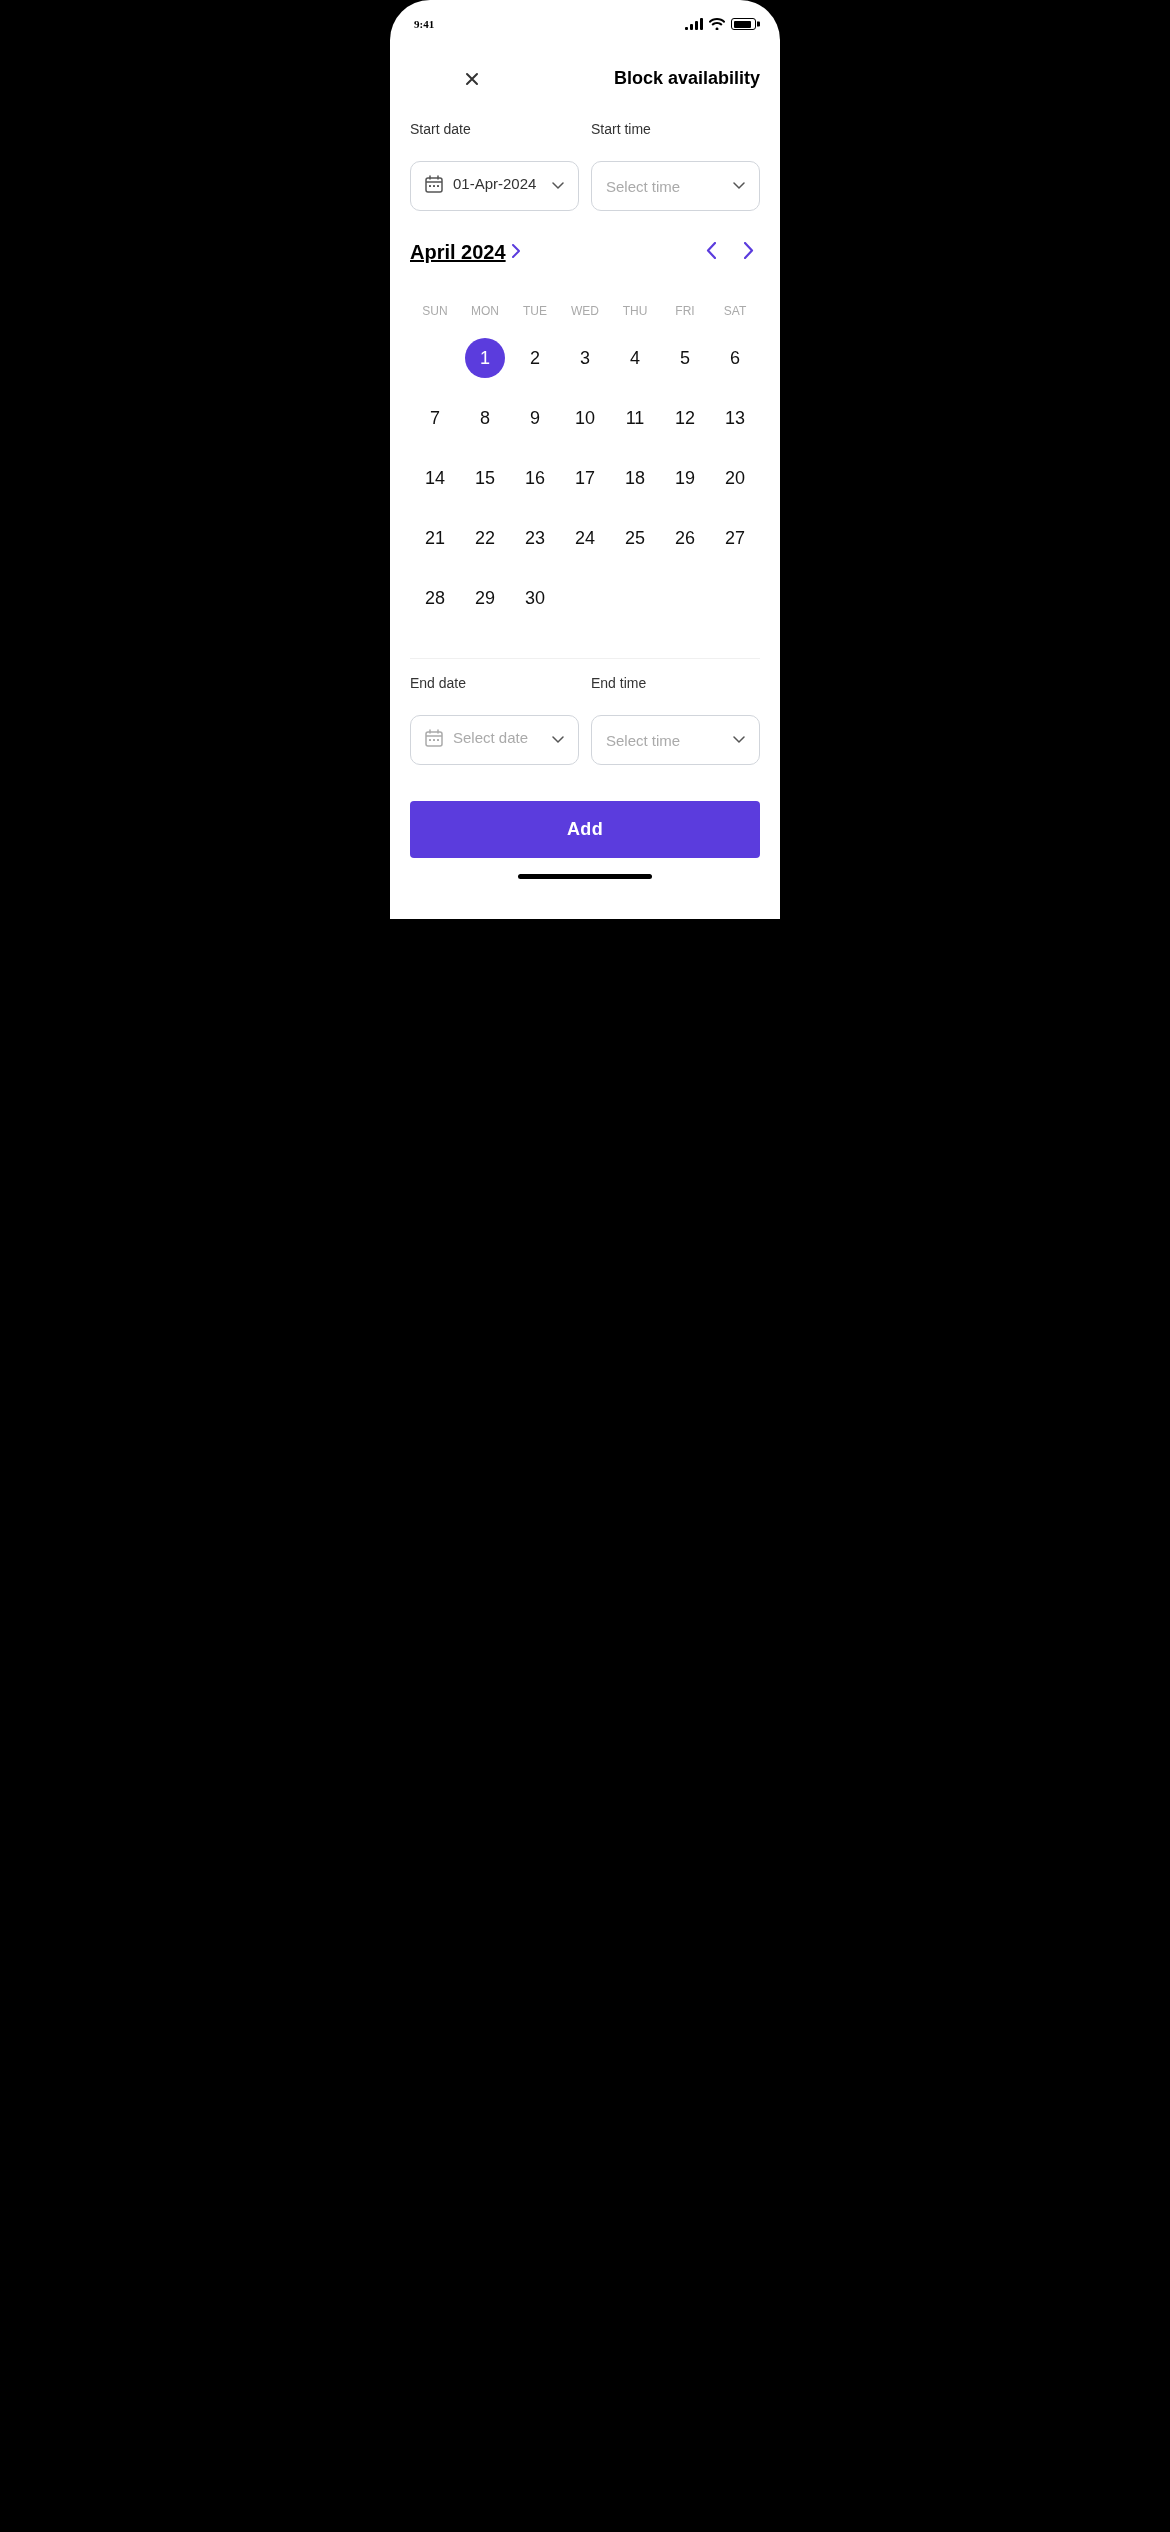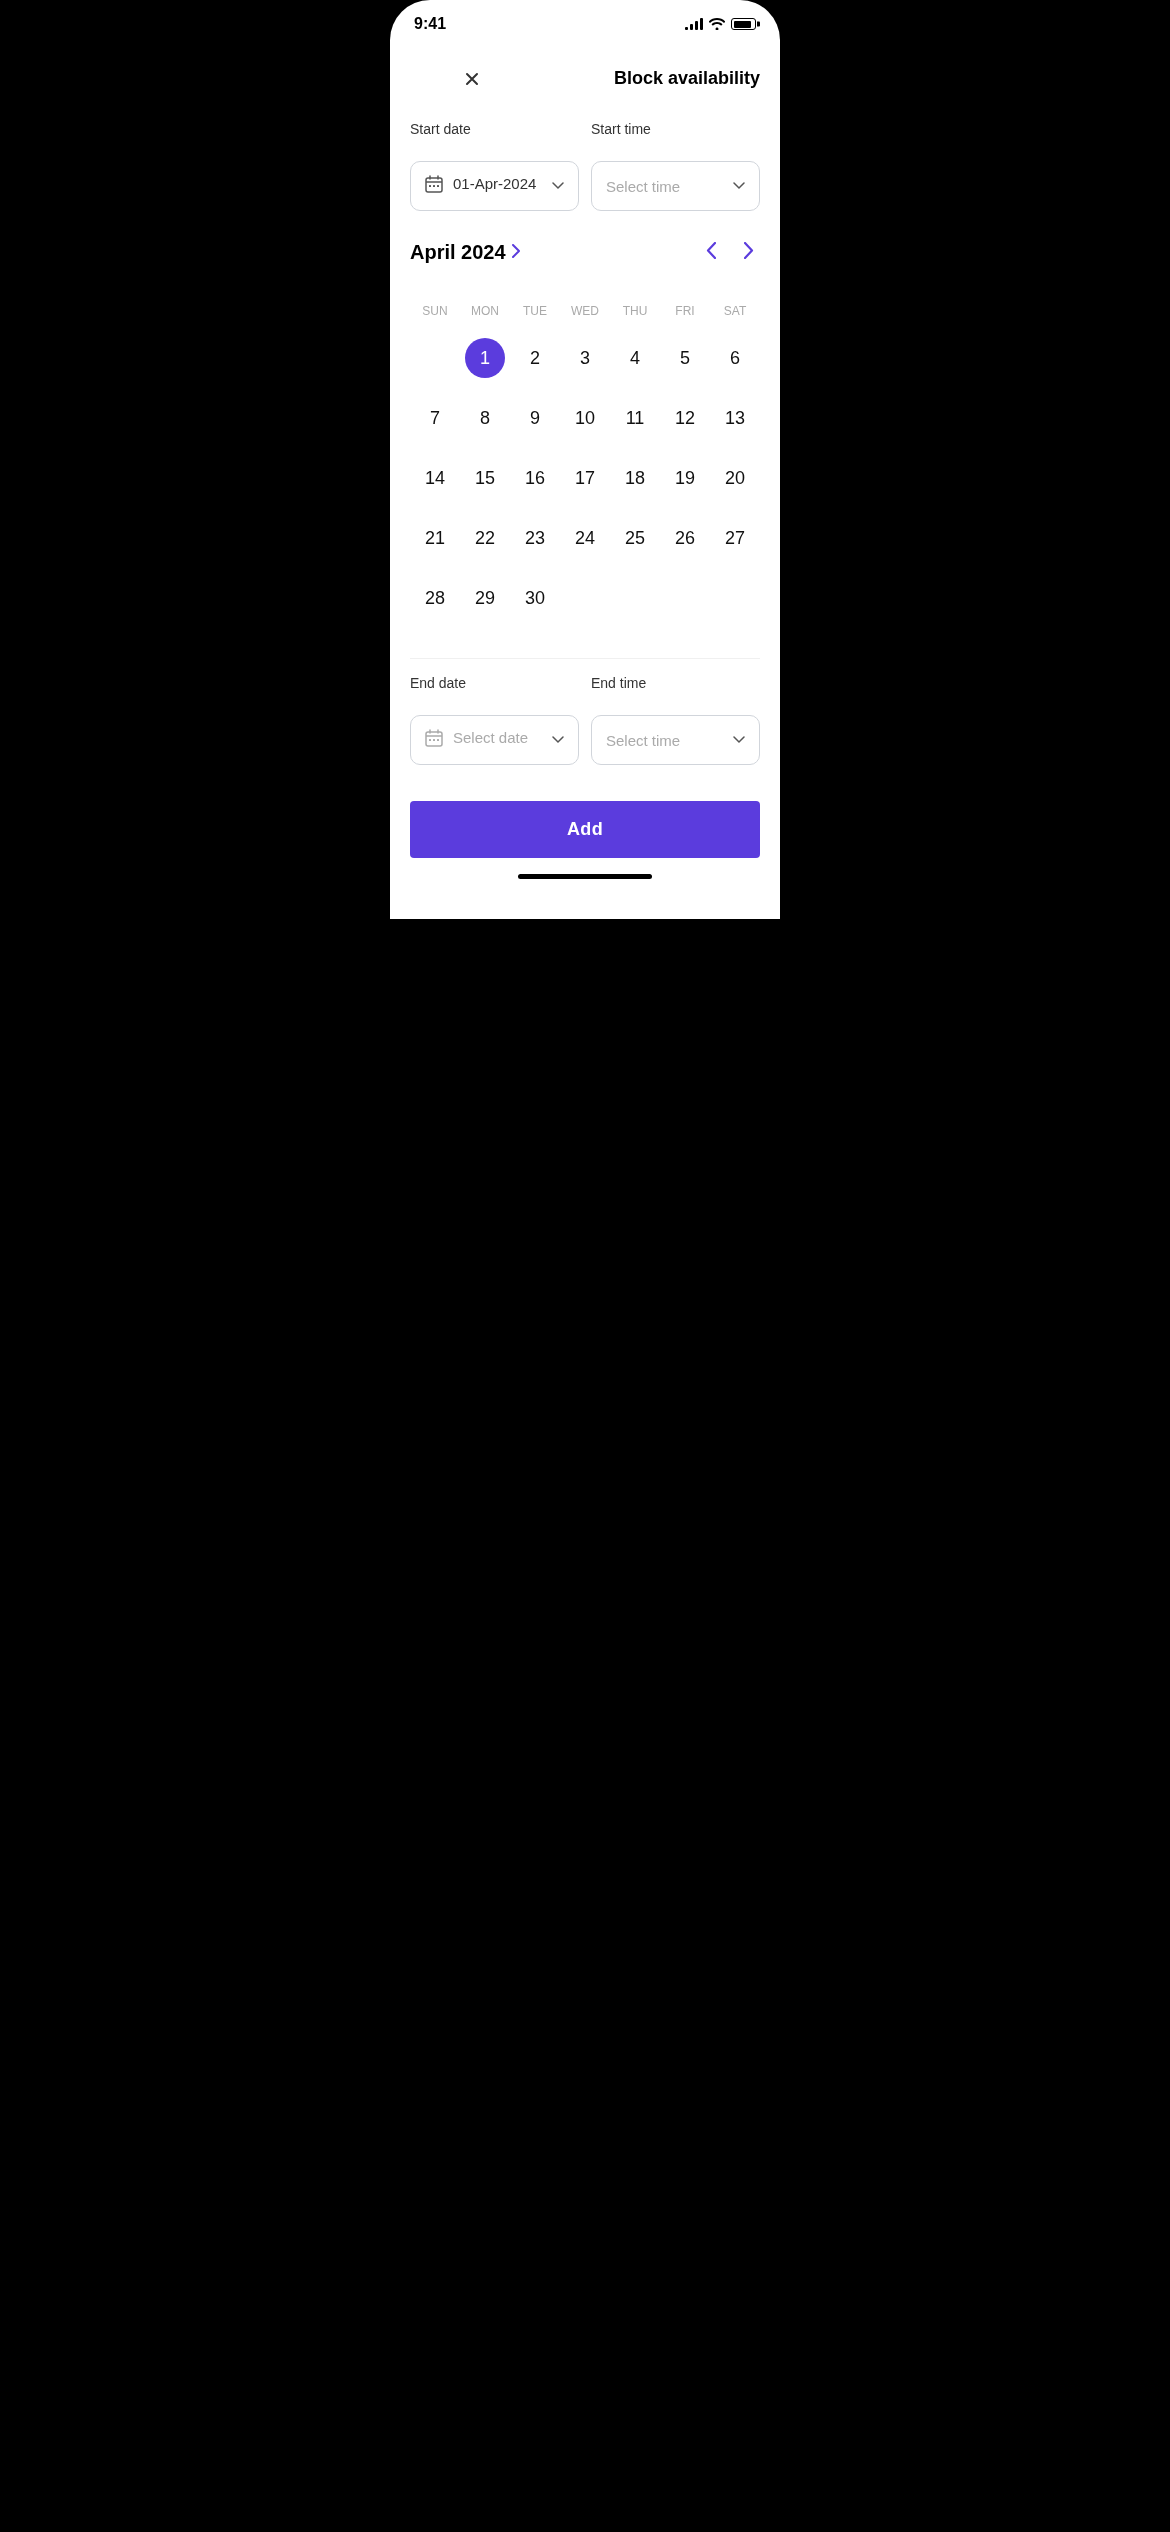--- a/index.html
+++ b/index.html
@@ -27,23 +27,24 @@
       background: #fff;
       height: 48px;
       display: flex;
       align-items: center;
       justify-content: space-between;
       padding: 0 24px;
       border-radius: 40px 40px 0 0;
     }
 
     .status-time {
-      font-size: 16px;
+      font-size: 11px;
       font-weight: 600;
       color: #000;
+      font-family: Liberation Serif, serif;
     }
 
     .status-icons {
       display: flex;
       align-items: center;
       gap: 6px;
     }
 
     .signal-bars {
       display: flex;
@@ -202,20 +203,21 @@
       margin-bottom: 20px;
     }
 
     .calendar-month-title {
       font-size: 20px;
       font-weight: 700;
       color: #000;
       display: flex;
       align-items: center;
       gap: 6px;
+      text-decoration: underline;
     }
 
     .month-arrow {
       color: #5b3cdd;
       font-size: 14px;
     }
 
     .calendar-nav {
       display: flex;
       gap: 16px;

